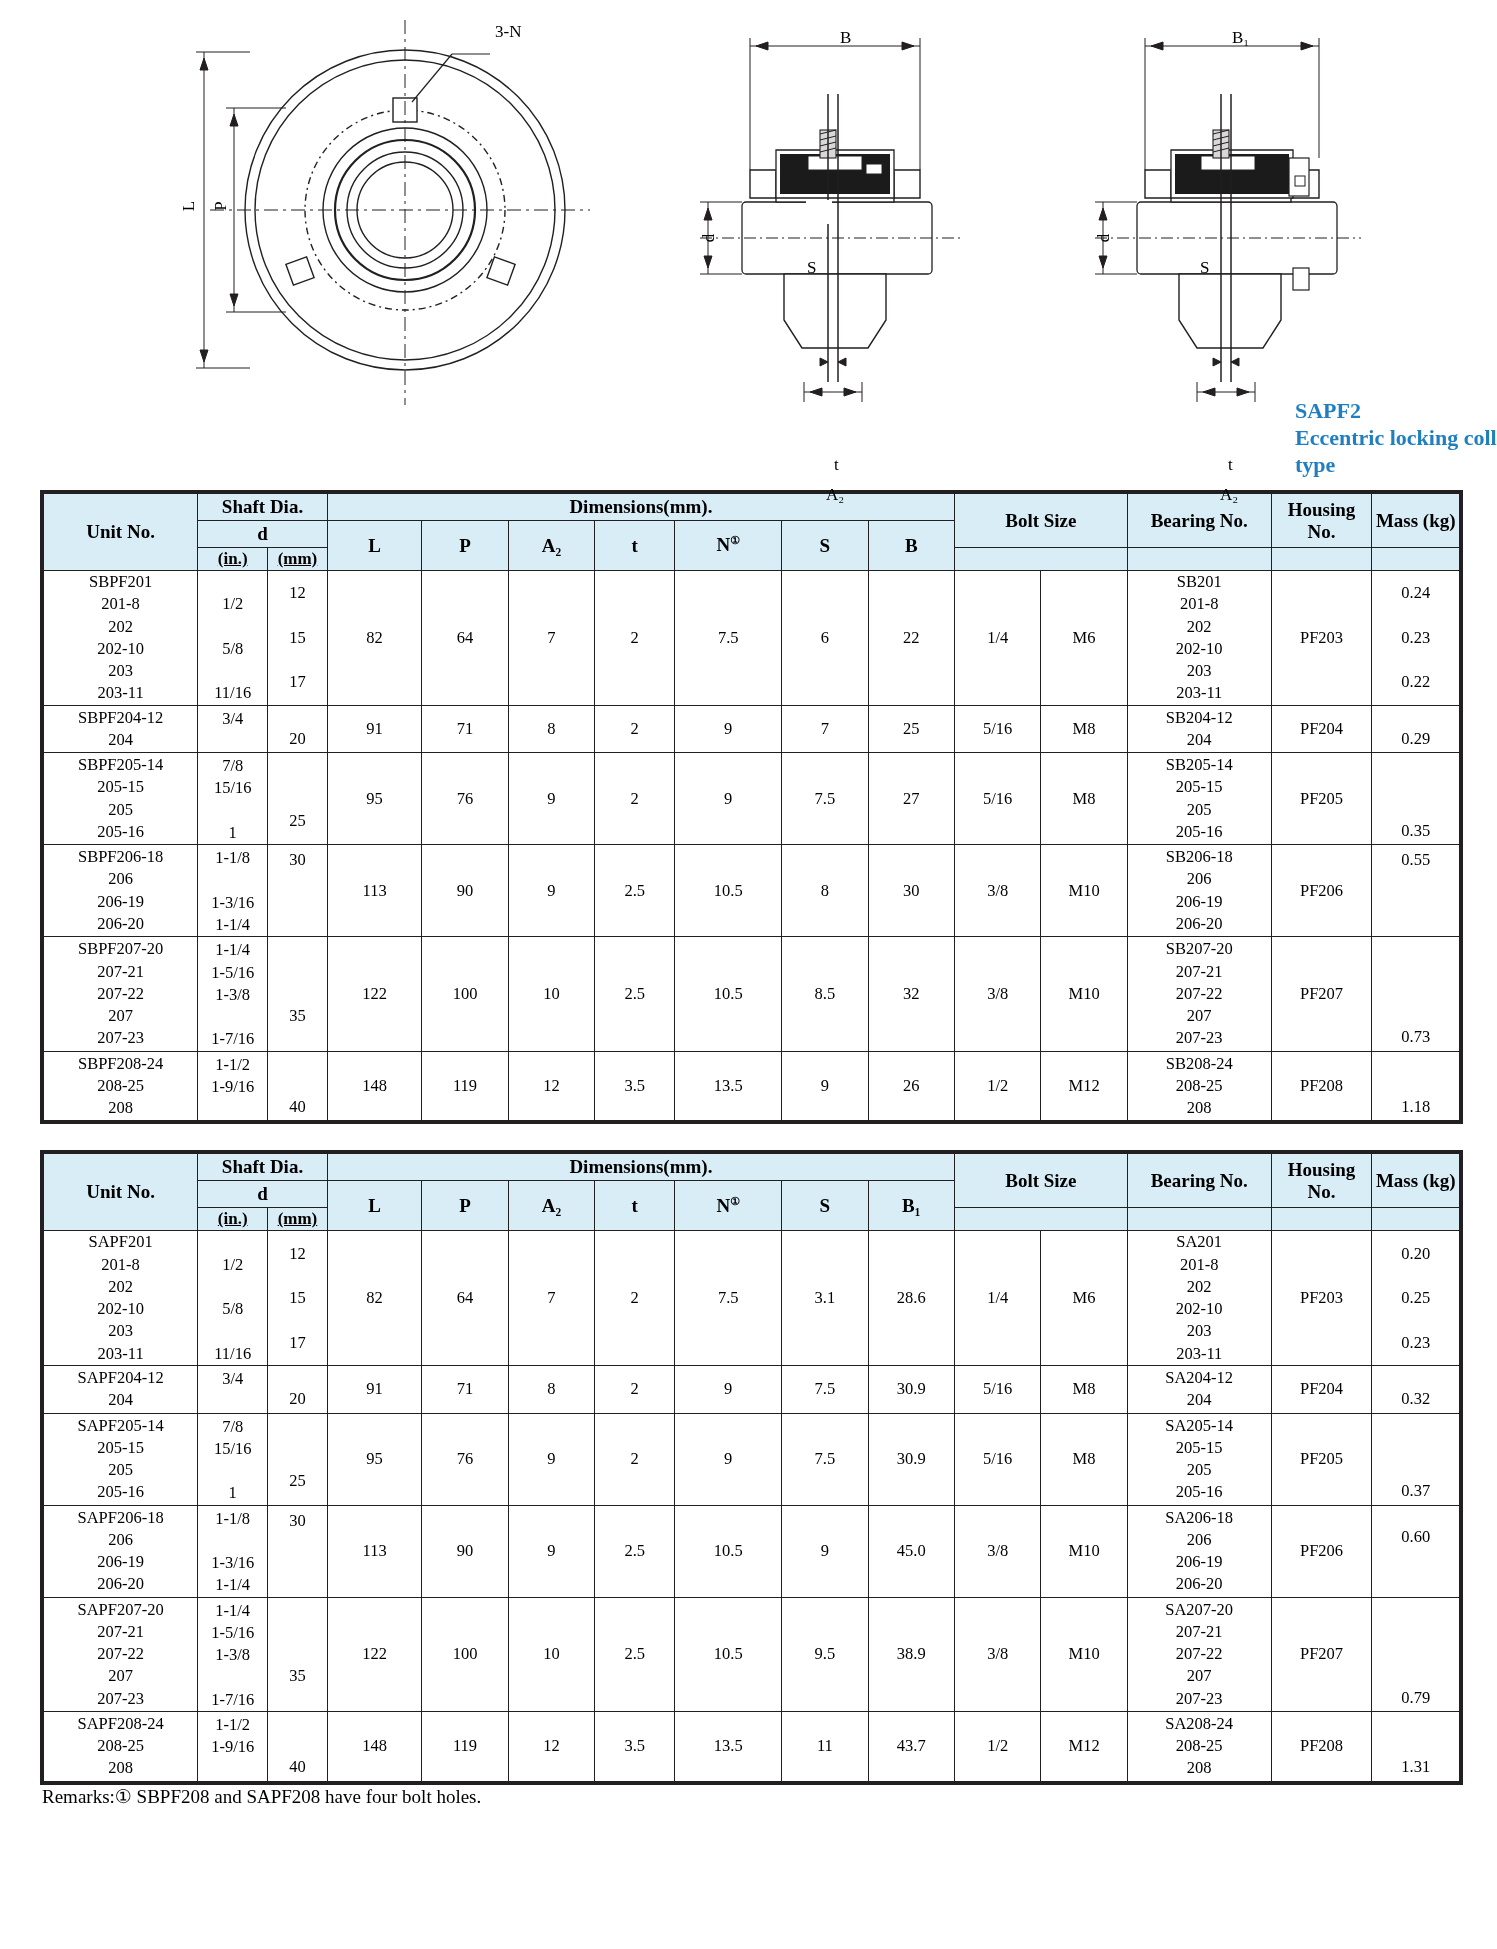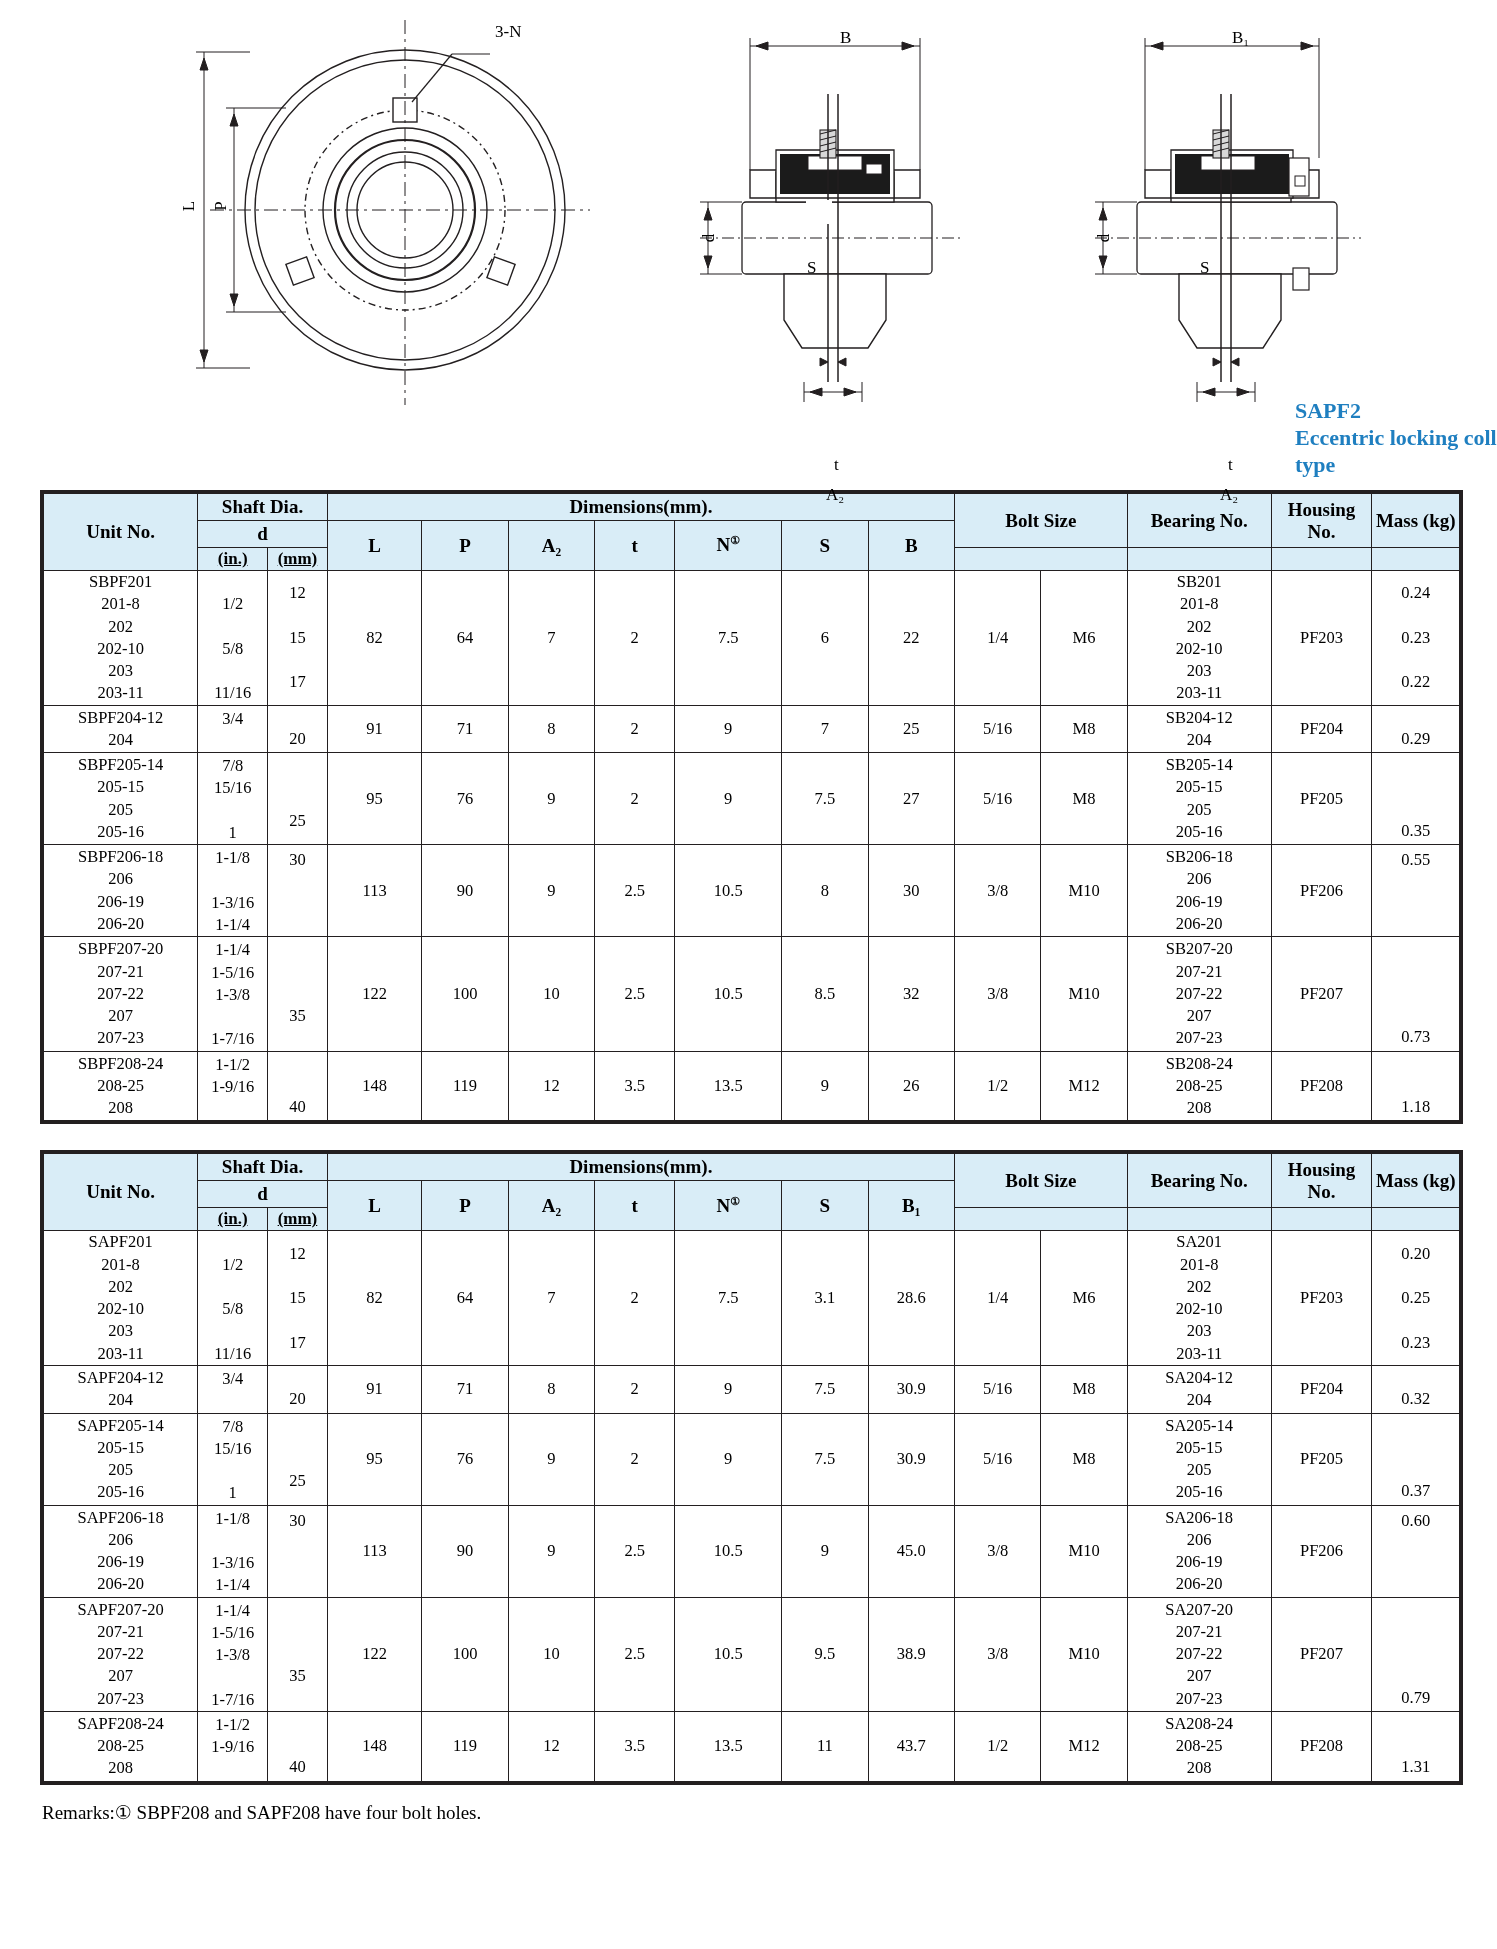--- a/index.html
+++ b/index.html
@@ -116,21 +116,21 @@
   }
   td.mass {
     line-height: 1.35;
     white-space: pre-line;
     font-size: 16.5px;
   }
   td.mm.bottom { vertical-align: bottom; padding-bottom: 2px; }
   td.mass.bottom { vertical-align: bottom; padding-bottom: 2px; }
 
   .remarks {
-    margin-top: 16px;
+    margin-top: 0;
     font-family: "Liberation Serif", serif;
     font-size: 19px;
     padding-left: 2px;
   }
   .sup { font-size: 11px; vertical-align: super; }
 
   .gap { height: 26px; }
 </style>
 </head>
 <body>
@@ -729,21 +729,21 @@
         <td>10.5</td>
         <td>9</td>
         <td>45.0</td>
         <td>3/8</td>
         <td>M10</td>
         <td class="bearing">SA206-18
    206
    206-19
    206-20</td>
         <td>PF206</td>
-        <td class="mass" style="vertical-align:top; padding-top:4px;">0.60</td>
+        <td class="mass" style="vertical-align:top; padding-top:20px;">0.60</td>
       </tr>
       <tr style="height:96px">
         <td class="unit">SAPF207-20
     207-21
     207-22
     207
     207-23</td>
         <td class="in" style="vertical-align:top; padding-top:2px;">1-1/4
 1-5/16
 1-3/8

